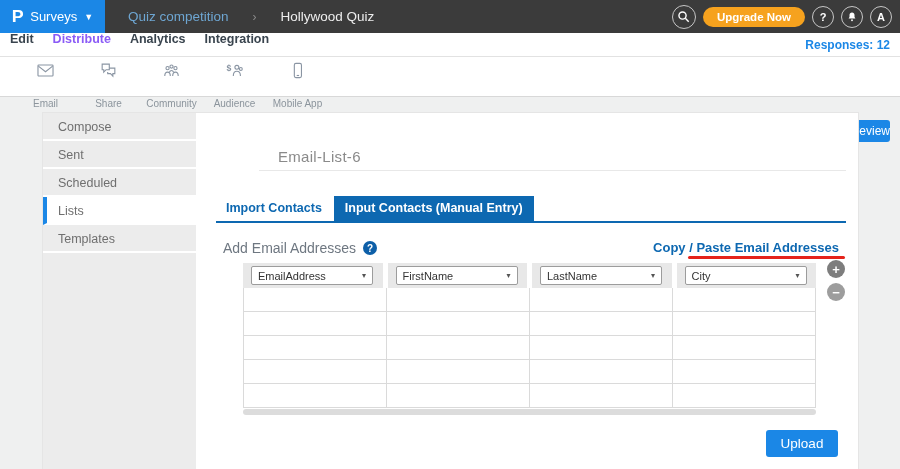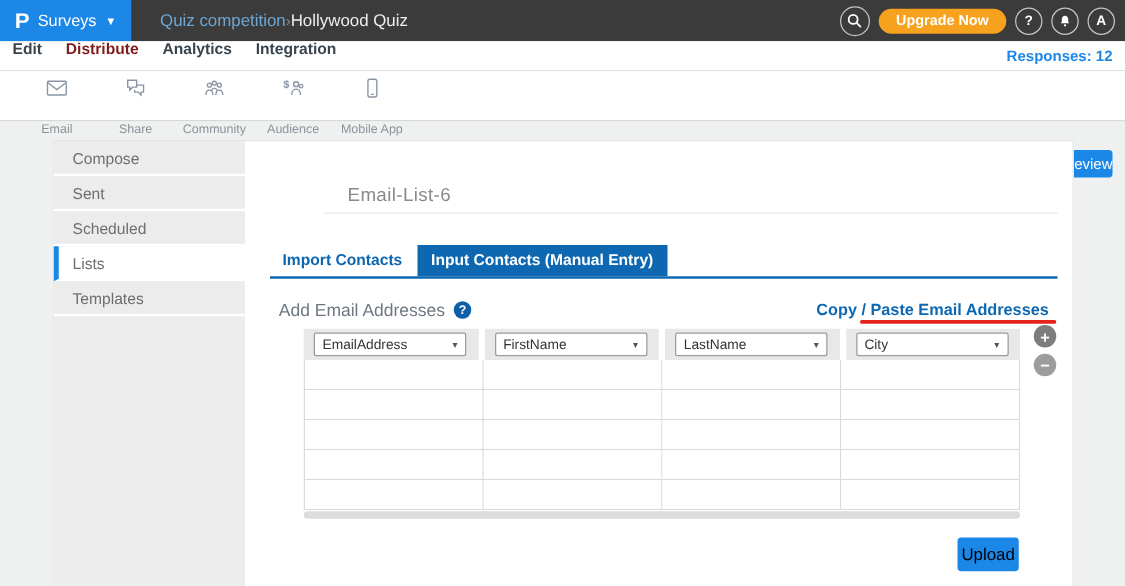--- a/index.html
+++ b/index.html
@@ -11,37 +11,37 @@
     -webkit-font-smoothing:antialiased;
   }
   .abs { position:absolute; }
 
   
   .topbar { left:0; top:0; width:900px; height:33px; background:#3b3b3b; display:flex; align-items:center; }
   .brand { width:105px; height:33px; background:#1b87e6; display:flex; align-items:center; justify-content:center; gap:7px; cursor:pointer; }
   .brand .plogo { color:#fff; font-size:17px; font-weight:bold; transform:scaleX(1.05); }
   .brand .ptxt  { color:#fff; font-size:13px; }
   .brand .caret { color:#fff; font-size:9px; margin-top:1px; }
-  .breadcrumb { margin-left:23px; display:flex; align-items:center; gap:0; font-size:13.5px; }
+  .breadcrumb { margin-left:23px; display:flex; align-items:center; gap:24px; font-size:13.5px; }
   .bc-parent { color:#6ea6d2; cursor:pointer; }
   .bc-sep    { color:#8a8a8a; font-size:12px; }
   .bc-current{ color:#ededed; }
   .topbar-right { position:absolute; right:8px; top:0; height:33px; display:flex; align-items:center; gap:7px; }
   .circle-btn { width:22px; height:22px; border:1.5px solid #c6c6c6; border-radius:50%;
                 display:flex; align-items:center; justify-content:center; color:#fff;
                 font-size:11px; font-weight:bold; cursor:pointer; }
   .upgrade { background:#f6a21e; color:#fff; font-size:11.5px; font-weight:bold;
              border-radius:12px; padding:4px 14px; cursor:pointer; }
 
   
   .navbar { left:0; top:33px; width:900px; height:24px; background:#fff; border-bottom:1px solid #e2e2e2;
             display:flex; align-items:center; }
   .nav-items { display:flex; gap:19px; margin-left:10px; }
   .nav-item { font-size:12.5px; font-weight:bold; color:#39444e; cursor:pointer; padding-top:2px; }
-  .nav-item.active { color:#7f1d1d; border-bottom:2px solid #404040; padding-bottom:12px; }
+  .nav-item.active { color:#8b5cf6; border-bottom:2px solid #404040; padding-bottom:12px; }
   .responses { position:absolute; right:10px; font-size:12px; font-weight:bold; color:#1b87e6; }
 
   
   .toolbar { left:0; top:57px; width:900px; height:40px; background:#fff; border-bottom:1px solid #d8d8d8; }
   .tool-items { display:flex; margin-left:14px; }
   .tool-item { width:63px; display:flex; flex-direction:column; align-items:center; padding-top:4px; cursor:pointer; }
   .tool-item svg { width:21px; height:19px; stroke:#8a95a3; fill:none; stroke-width:1.4; }
   .tool-item .tl { font-size:10px; color:#8b949c; margin-top:18px; }
   .url-box { left:620px; top:63px; width:202px; height:22px; background:#f0f0f0; border:1px solid #c9c9c9;
              border-radius:2px; display:flex; align-items:center; padding:0 5px 0 7px; }
@@ -89,22 +89,22 @@
   .tcell { flex:1; border-right:1px solid #dadada; background:#fff; }
   .tcell:last-child { border-right:none; }
   .scrollstrip { height:6px; background:#dcdcdc; border-radius:3px; margin-top:1px; }
 
   .rowbtns { left:784px; top:147px; display:flex; flex-direction:column; gap:5px; }
   .rbtn { width:18px; height:18px; border-radius:50%; color:#fff; font-size:13px; font-weight:bold;
           display:flex; align-items:center; justify-content:center; cursor:pointer; line-height:1; }
   .rbtn.add { background:#7d7d7d; }
   .rbtn.rem { background:#9d9d9d; }
 
-  .upload-btn { left:723px; top:317px; width:49px; height:27px; background:#1b87e6; border-radius:3px;
-                color:#000000; font-size:13.5px; display:flex; align-items:center; justify-content:center; cursor:pointer; }
+  .upload-btn { left:723px; top:317px; width:72px; height:27px; background:#1b87e6; border-radius:3px;
+                color:#ffffff; font-size:13.5px; display:flex; align-items:center; justify-content:center; cursor:pointer; }
 </style>
 </head>
 <body>
 
 <div class="abs topbar">
   <div class="brand">
     <span class="plogo">P</span>
     <span class="ptxt">Surveys</span>
     <span class="caret">▼</span>
   </div>

